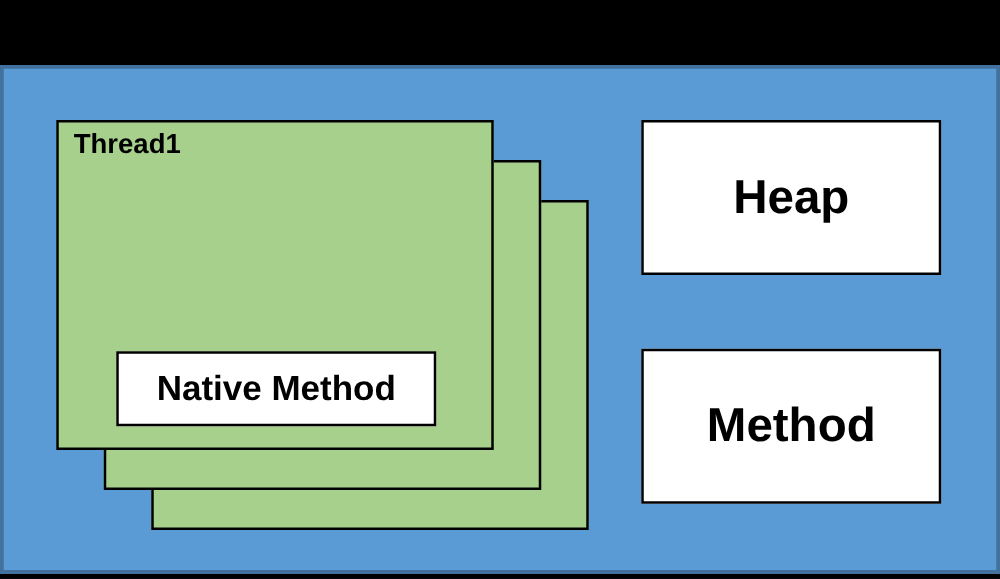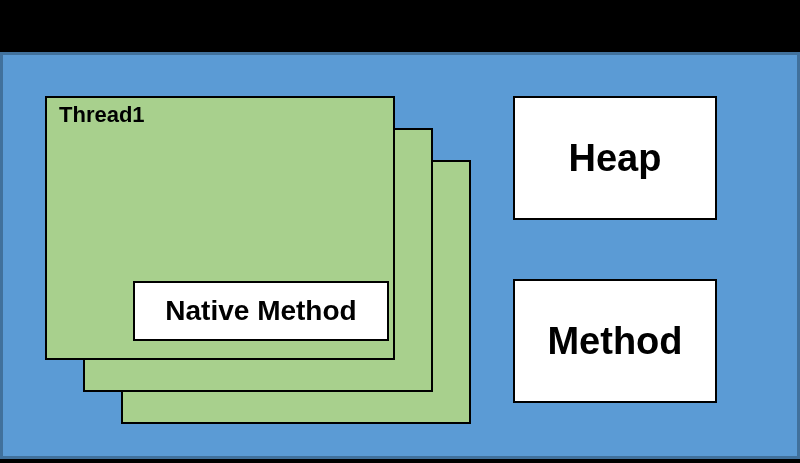--- a/index.html
+++ b/index.html
@@ -46,25 +46,25 @@
     width: 256px; height: 60px;
     background: var(--box-fill, #fff);
     border: 2px solid var(--outline, #000);
     display: flex; align-items: center; justify-content: center;
     font-size: 28px;
     font-weight: bold;
     color: var(--text, #000);
   }
   .inner-box.pos-0 { top: 41px; }
   .inner-box.pos-1 { top: 112px; }
-  .inner-box.pos-2 { top: 183px; margin-left: 40px; }
+  .inner-box.pos-2 { top: 183px; }
   .area-box {
     position: absolute;
     left: 513px;
-    width: 204px; height: 124px;
+    width: 240px; height: 124px;
     background: var(--box-fill, #fff);
     border: 2px solid var(--outline, #000);
     display: flex; align-items: center; justify-content: center;
     font-size: 38px;
     font-weight: bold;
     color: var(--text, #000);
   }
   .area-box.heap   { top: 96px; }
   .area-box.method { top: 279px; }
 </style>

